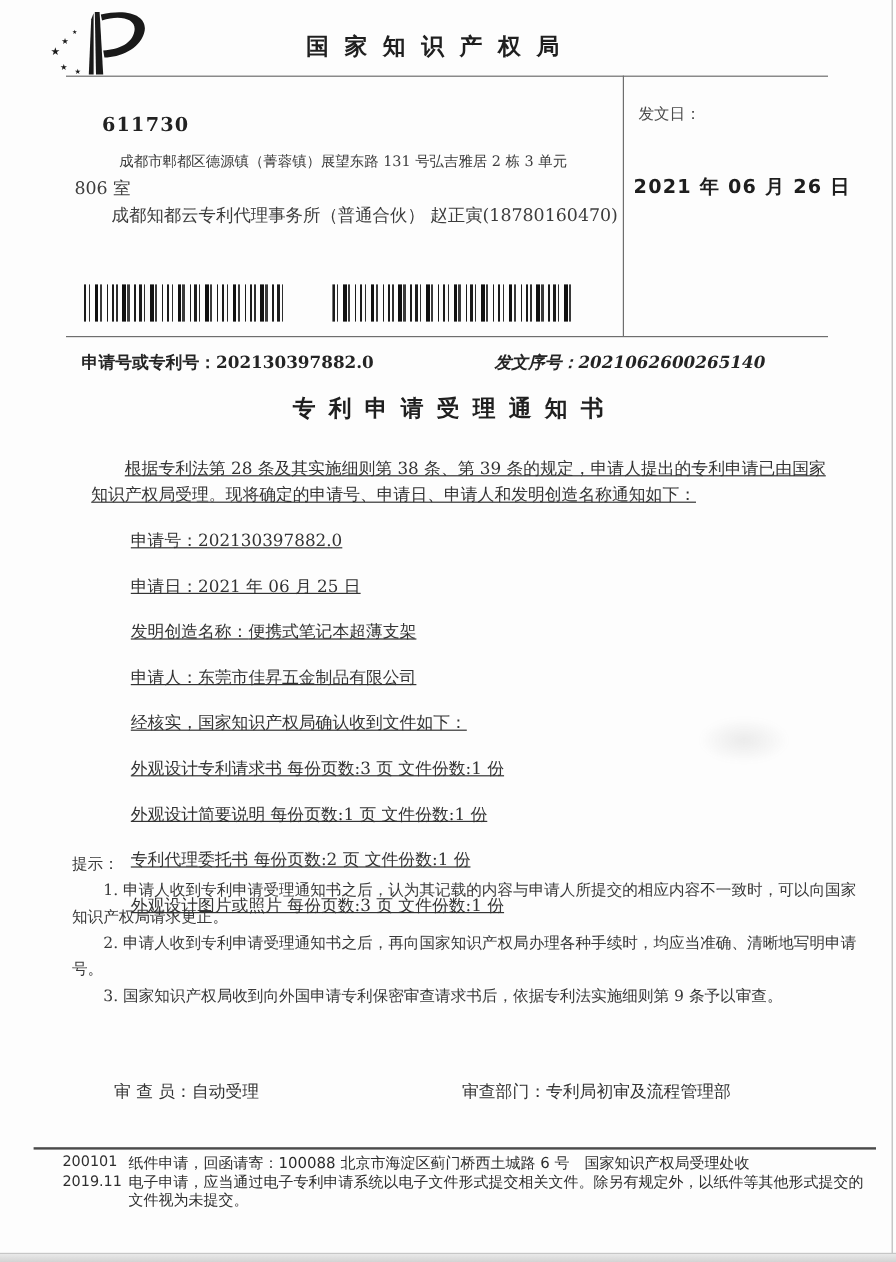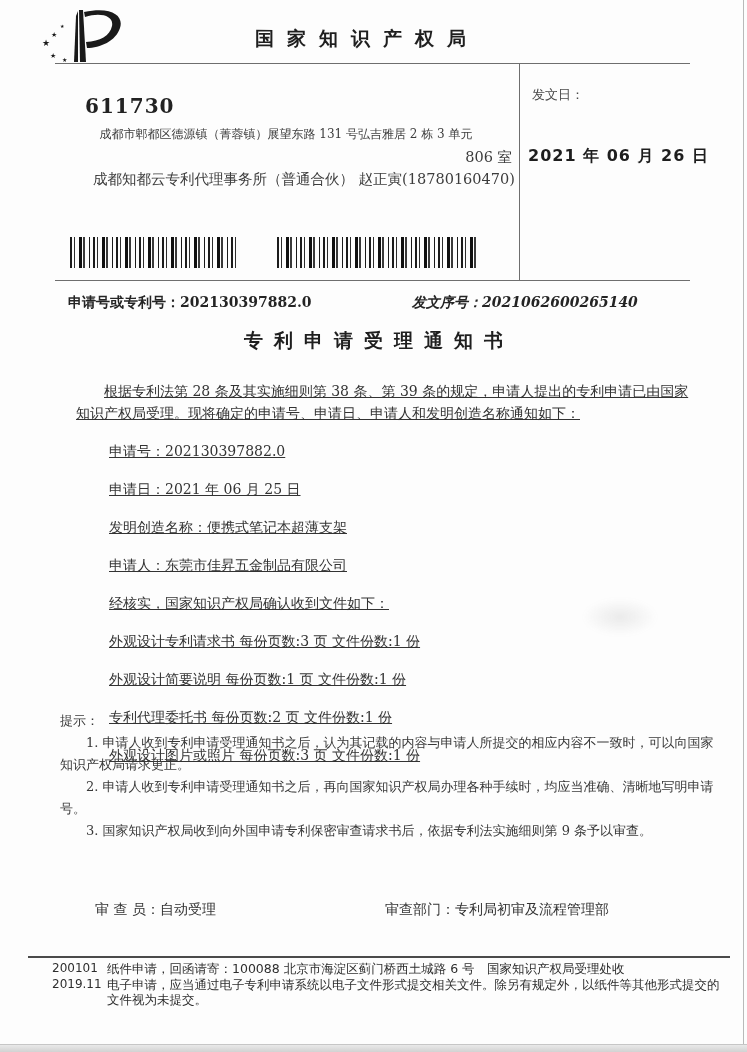--- a/index.html
+++ b/index.html
@@ -22,23 +22,23 @@
 
   
   .logo{position:absolute;left:38px;top:8px;width:92px;height:56px;}
   .office-name{
     position:absolute;left:0;top:26px;width:721px;
     text-align:center;font-size:19px;font-weight:bold;color:#1f1f1f;
     letter-spacing:13px;text-indent:13px;
   }
 
   
-  .postal{position:absolute;left:85px;top:94px;font-size:20px;font-weight:bold;color:#222;letter-spacing:1px;}
+  .postal{position:absolute;left:85px;top:94px;font-size:16px;font-weight:bold;color:#222;letter-spacing:1px;}
   .addr1{position:absolute;left:61px;top:126px;width:450px;text-align:center;font-size:12px;color:#3c3c3c;}
-  .addr2{position:absolute;left:62px;top:148px;width:450px;text-align:right;font-size:14.5px;color:#3c3c3c;}
+  .addr2{position:absolute;left:62px;top:148px;width:450px;text-align:left;font-size:14.5px;color:#3c3c3c;}
   .agency{position:absolute;left:93px;top:170px;width:440px;font-size:14.5px;color:#3c3c3c;}
 
   
   .dispatch-label{position:absolute;left:532px;top:86px;font-size:13px;color:#4a4a4a;}
   .dispatch-date{
     position:absolute;left:528px;top:146px;font-size:16px;font-weight:bold;color:#1e1e1e;
     font-family:"DejaVu Sans", sans-serif;letter-spacing:1px;
   }
 
   

